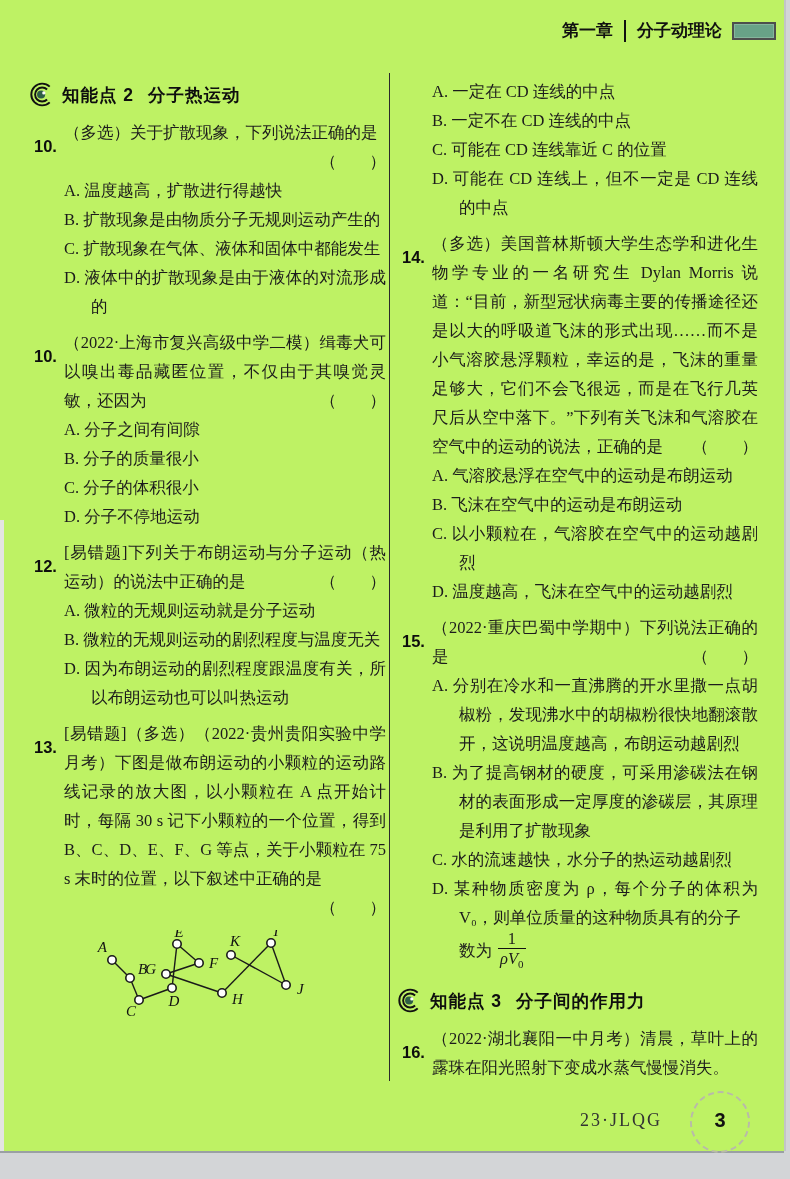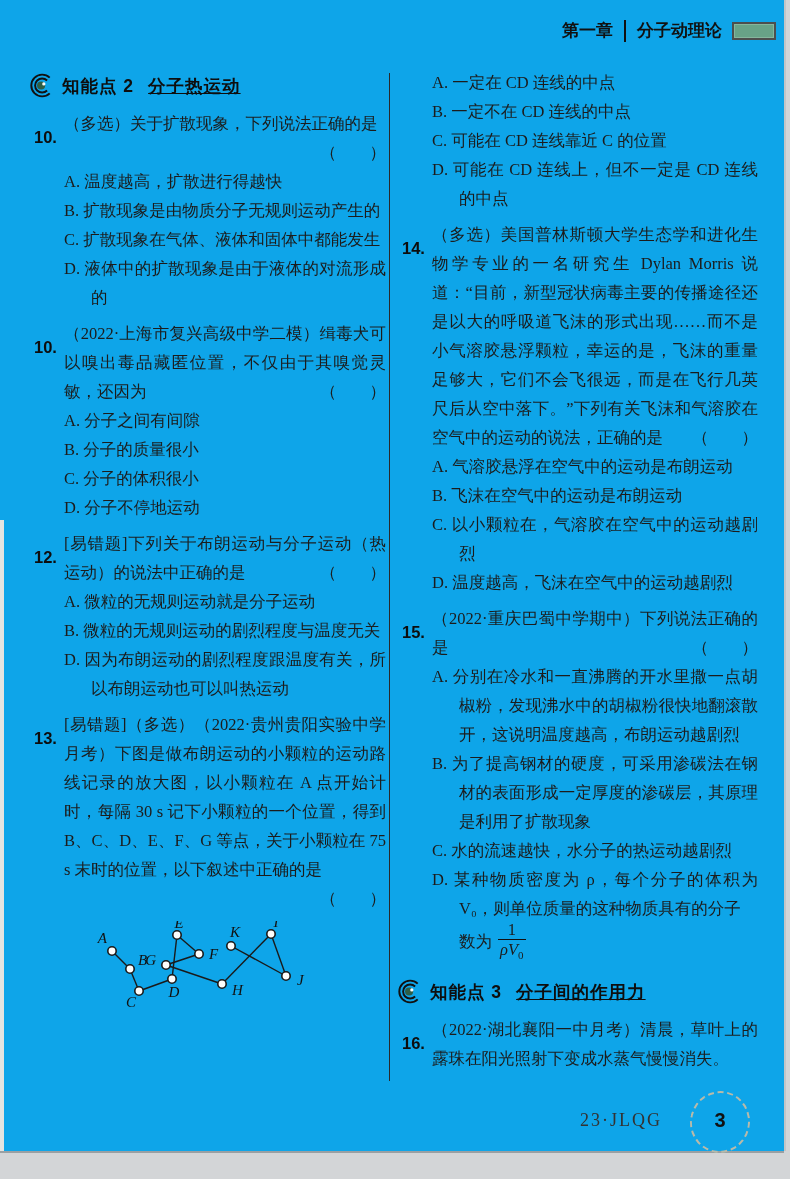--- a/index.html
+++ b/index.html
@@ -1,40 +1,40 @@
 <!DOCTYPE html>
 <html><head>
 <meta charset="utf-8">
 <style>
   html,body{margin:0;padding:0;}
   .scene{position:relative;width:790px;height:1179px;background:#d3d5d7;overflow:hidden;
          font-family:"Liberation Serif","DejaVu Serif",serif;color:#1c1c1c;}
-  .page{position:absolute;left:0;top:0;width:784px;height:1151px;background:#0ea5e9;
+  .page{position:absolute;left:0;top:0;width:784px;height:1151px;background:#bef264;
         box-shadow:0 2px 0 #9aa0a3, 2px 0 0 #c2c5c7;}
   .left-scan-edge{position:absolute;left:0;top:520px;width:4px;height:631px;background:#e4e4e1;}
 
   
   .page-header{position:absolute;top:20px;right:8px;display:flex;align-items:center;
                font:bold 17px/22px "Liberation Sans","DejaVu Sans",sans-serif;color:#111;}
   .header-bar{width:0;height:22px;border-left:2px solid #111;margin:0 11px;}
   .chapter-badge{width:40px;height:14px;background:#68a387;border:2px solid #4c4f4d;margin-left:10px;
                  box-shadow:inset 0 0 0 1px #85b69c;}
 
   
   .content{position:absolute;top:62px;left:34px;}
-  .col{position:absolute;top:6px;}
+  .col{position:absolute;top:15px;}
   .col-left{left:0;width:352px;}
   .col-right{left:368px;width:356px;}
   .col-divider{position:absolute;left:355px;top:11px;width:1px;height:1008px;background:#2a2a2a;}
 
   .section-header{display:flex;align-items:center;margin:4px 0 10px -6px;
                   font:bold 17.5px/26px "Liberation Sans","DejaVu Sans",sans-serif;color:#0e0e0e;}
   .kp-icon{flex:none;margin-right:7px;}
   .sec-label{margin-right:14px;letter-spacing:1px;}
-  .sec-title{letter-spacing:1px;text-decoration:underline;}
+  .sec-title{letter-spacing:1px;}
 
   .question{display:flex;margin-bottom:7px;}
   .qnum{flex:none;width:30px;font:bold 16.5px/29px "Liberation Sans","DejaVu Sans",sans-serif;color:#0d0d0d;margin-top:14px;}
   .qbody{flex:1;min-width:0;font-size:16.5px;line-height:29px;}
   .stem{margin:0;text-align:justify;}
   .bracket{float:right;}
   .bracket-line{text-align:right;margin:0;}
   .opt{margin:0;padding-left:27px;text-indent:-27px;text-align:justify;}
   .opt-cont{margin:0;padding-left:27px;text-align:justify;}
 

